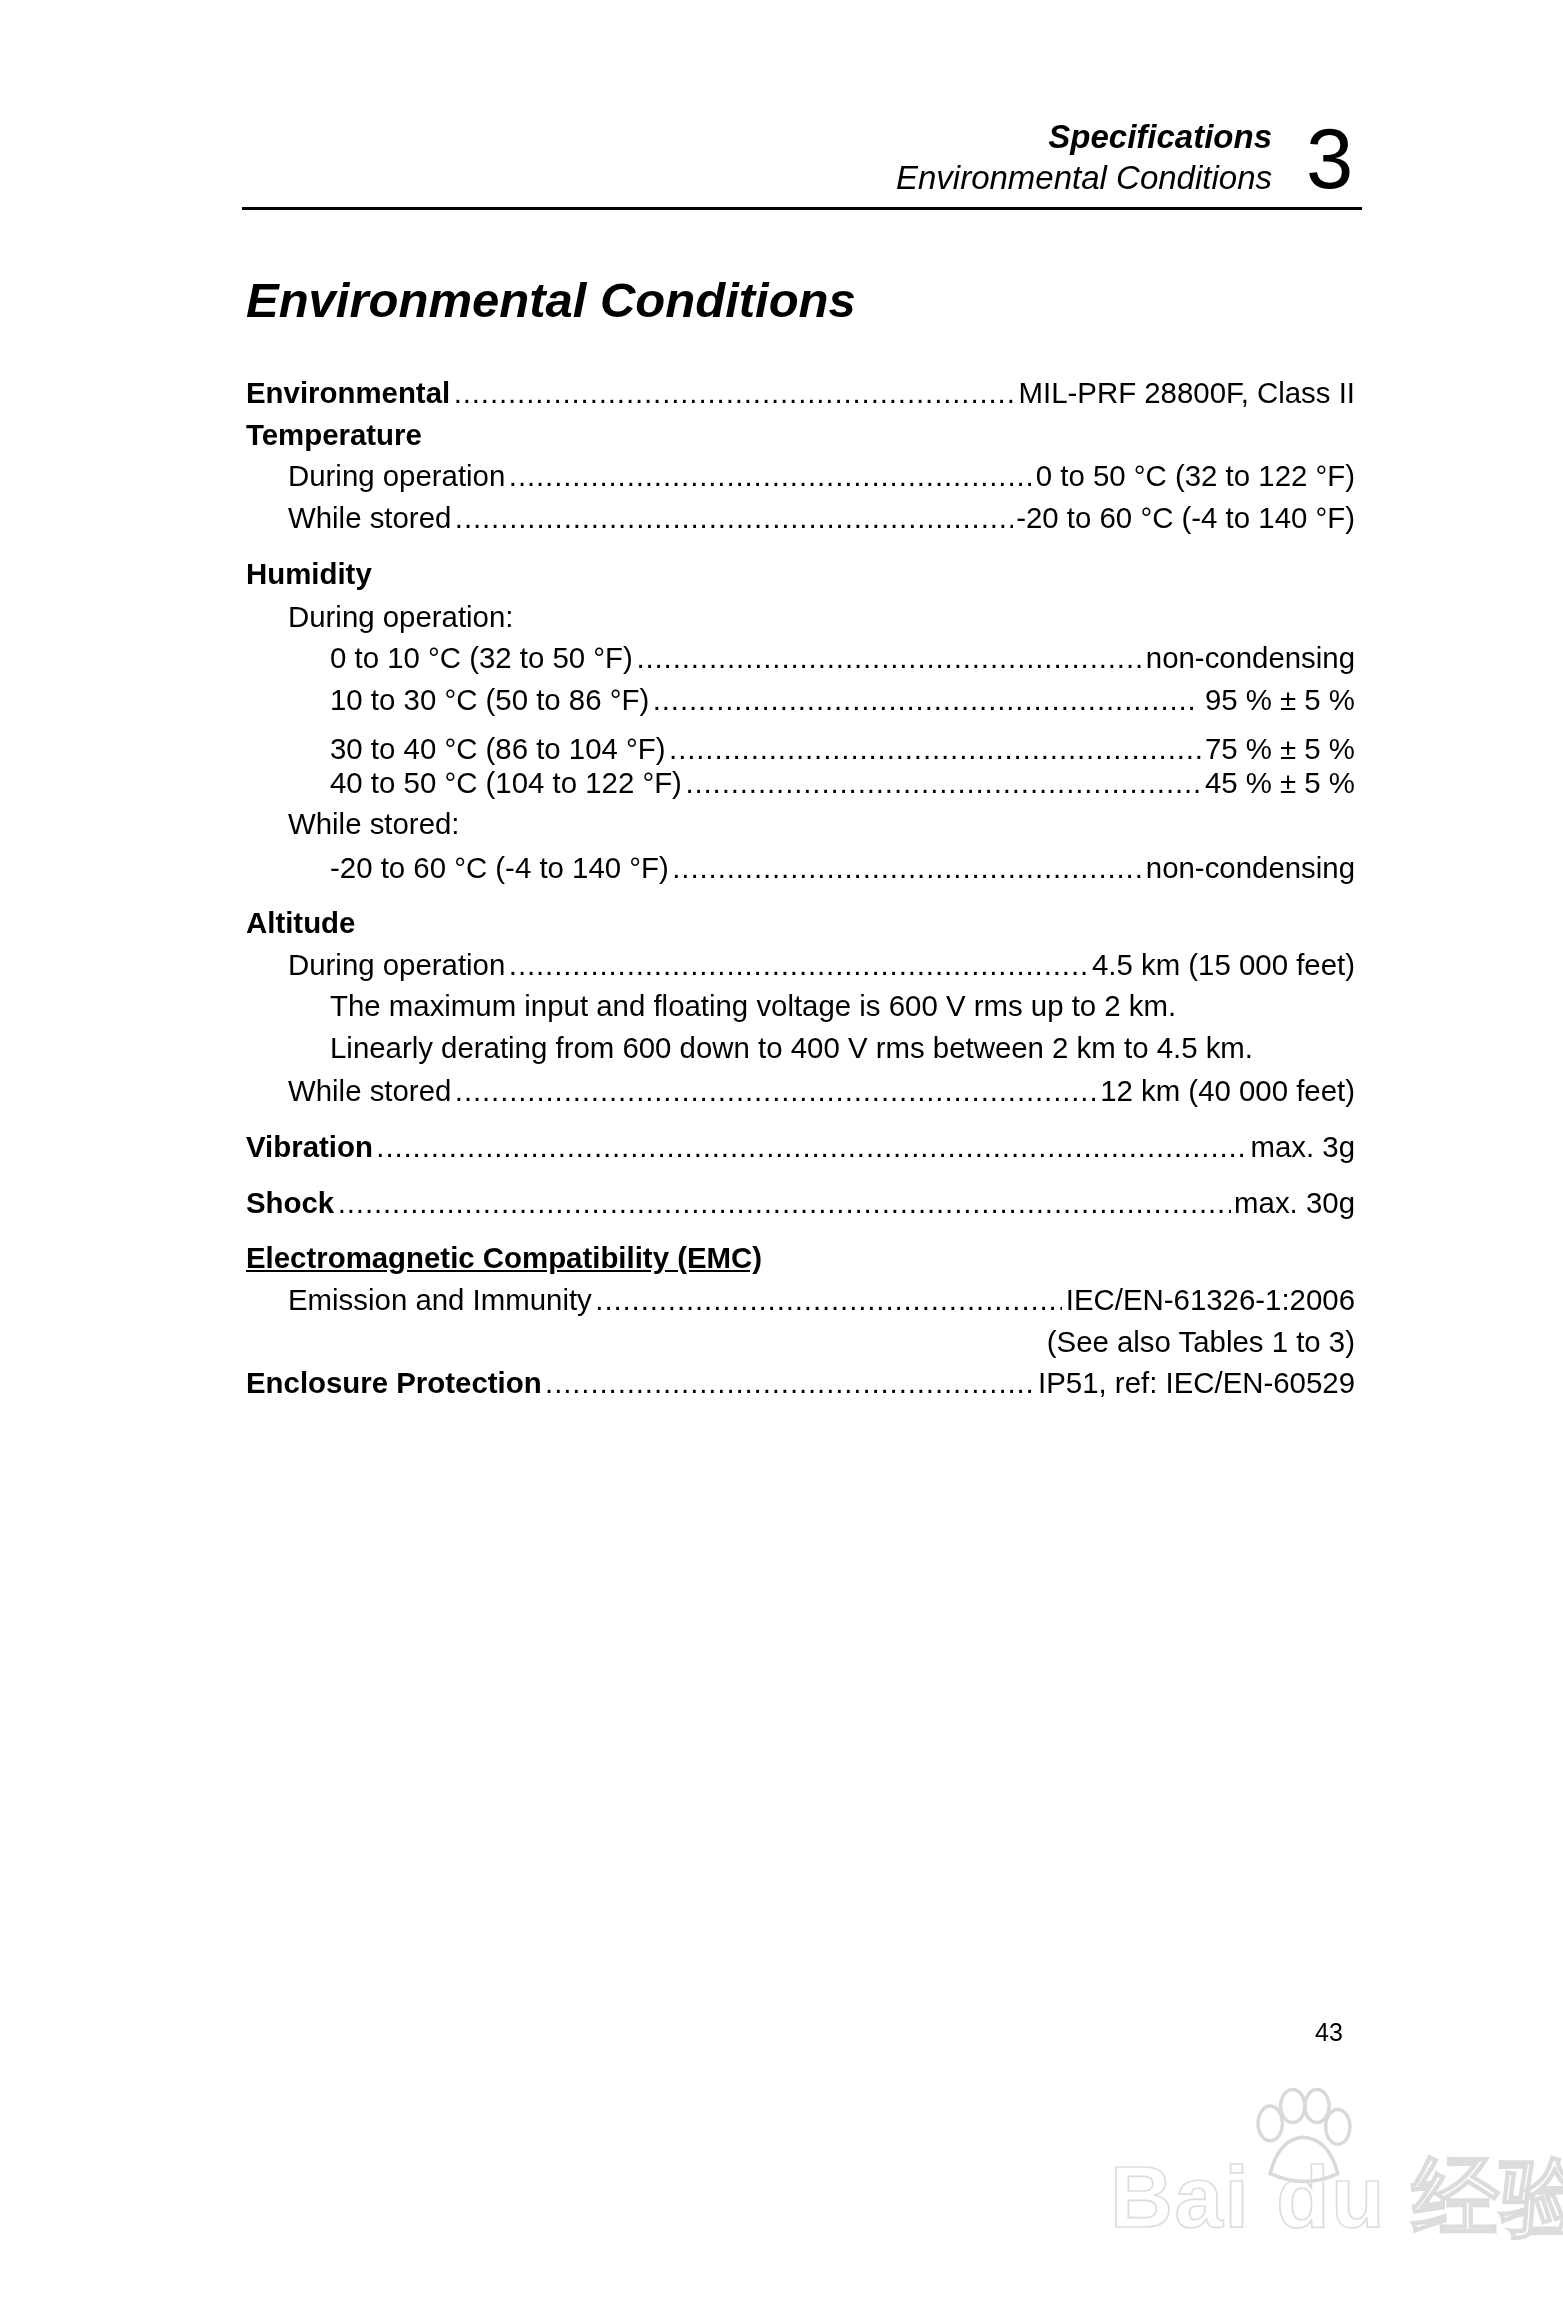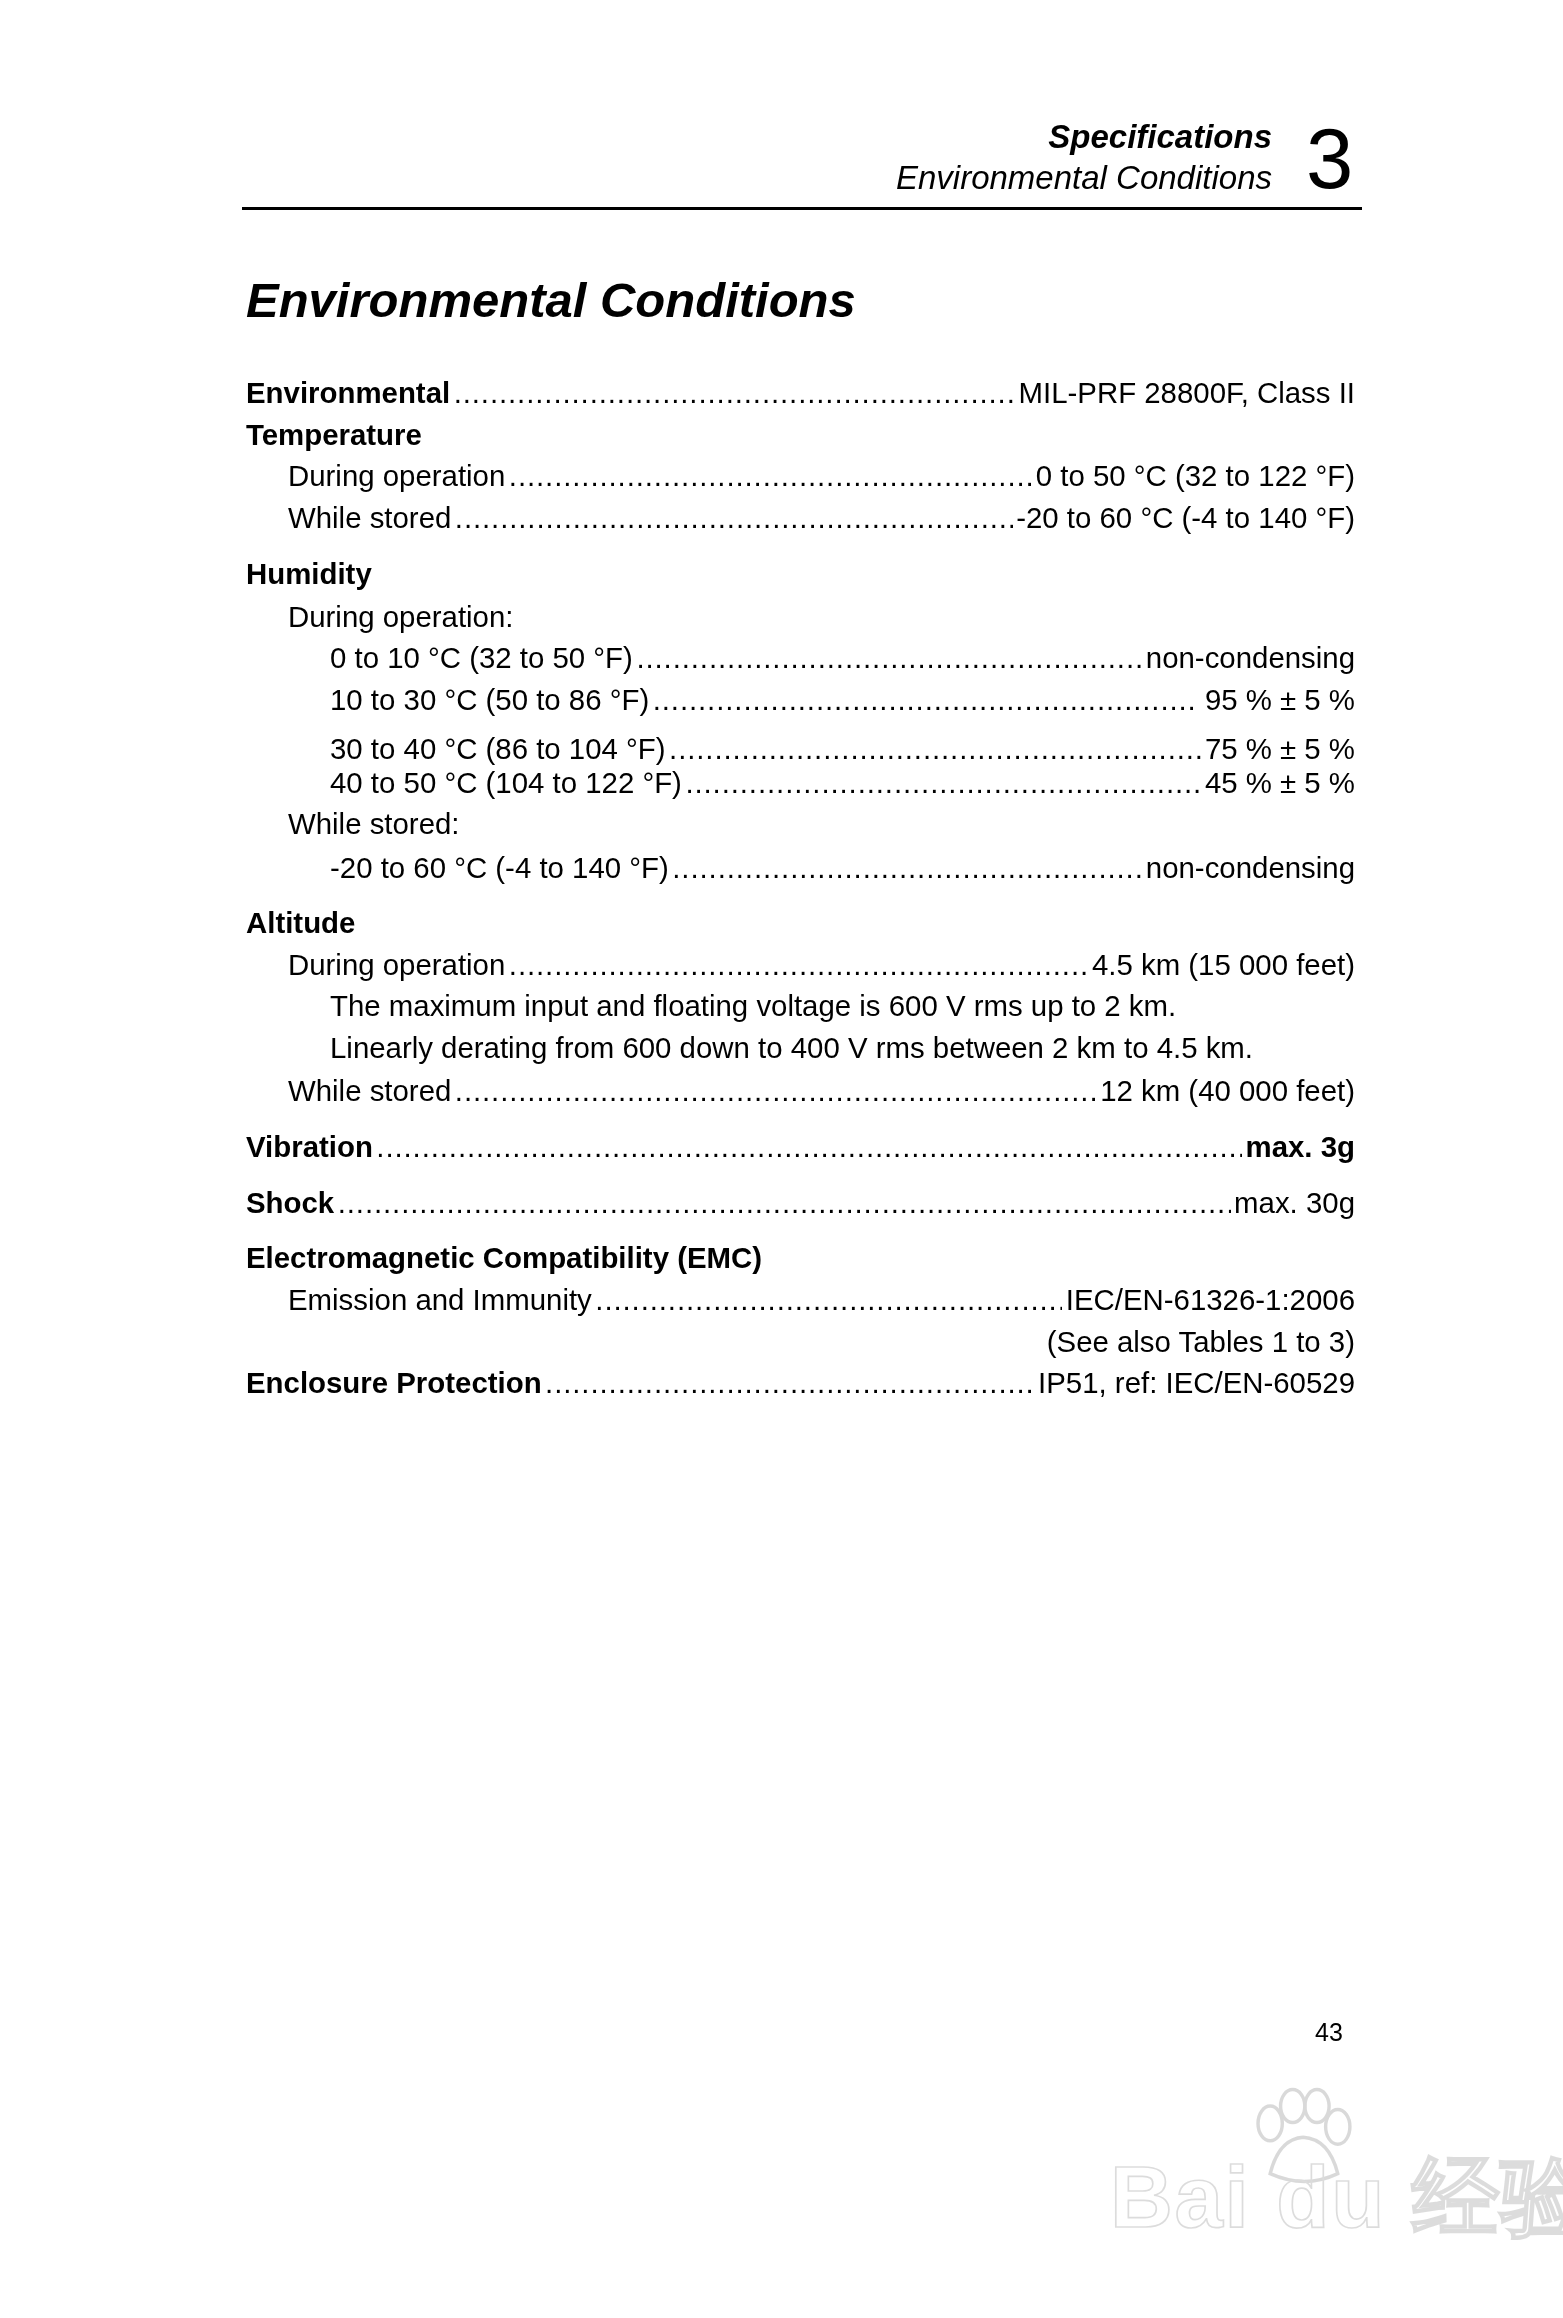--- a/index.html
+++ b/index.html
@@ -107,28 +107,28 @@
       <span class="lbl">Linearly derating from 600 down to 400 V rms between 2 km to 4.5 km.</span>
     </div>
     <div class="row l1" style="top: 1072px;">
       <span class="lbl">While stored</span>
       <span class="dots"></span>
       <span class="val" style="white-space: pre;">12 km (40 000 feet)</span>
     </div>
     <div class="row" style="top: 1128px;">
       <span class="lbl b">Vibration</span>
       <span class="dots"></span>
-      <span class="val" style="white-space: pre; font-weight: bold;">max. 3g</span>
+      <span class="val" style="white-space: pre;">max. 3g</span>
     </div>
     <div class="row" style="top: 1184px;">
       <span class="lbl b">Shock</span>
       <span class="dots"></span>
       <span class="val" style="white-space: pre;">max. 30g</span>
     </div>
-    <div class="row" style="top: 1239px;">
+    <div class="row" style="top: 1239px; text-decoration: underline;">
       <span class="lbl b">Electromagnetic Compatibility (EMC)</span>
     </div>
     <div class="row l1" style="top: 1281px;">
       <span class="lbl">Emission and Immunity</span>
       <span class="dots"></span>
       <span class="val" style="white-space: pre; margin-top: 27px;">IEC/EN-61326-1:2006</span>
     </div>
     <div class="row l1" style="top: 1323px;">
       <span class="lbl"></span>
       <span style="flex: 1 1 auto;"></span>

